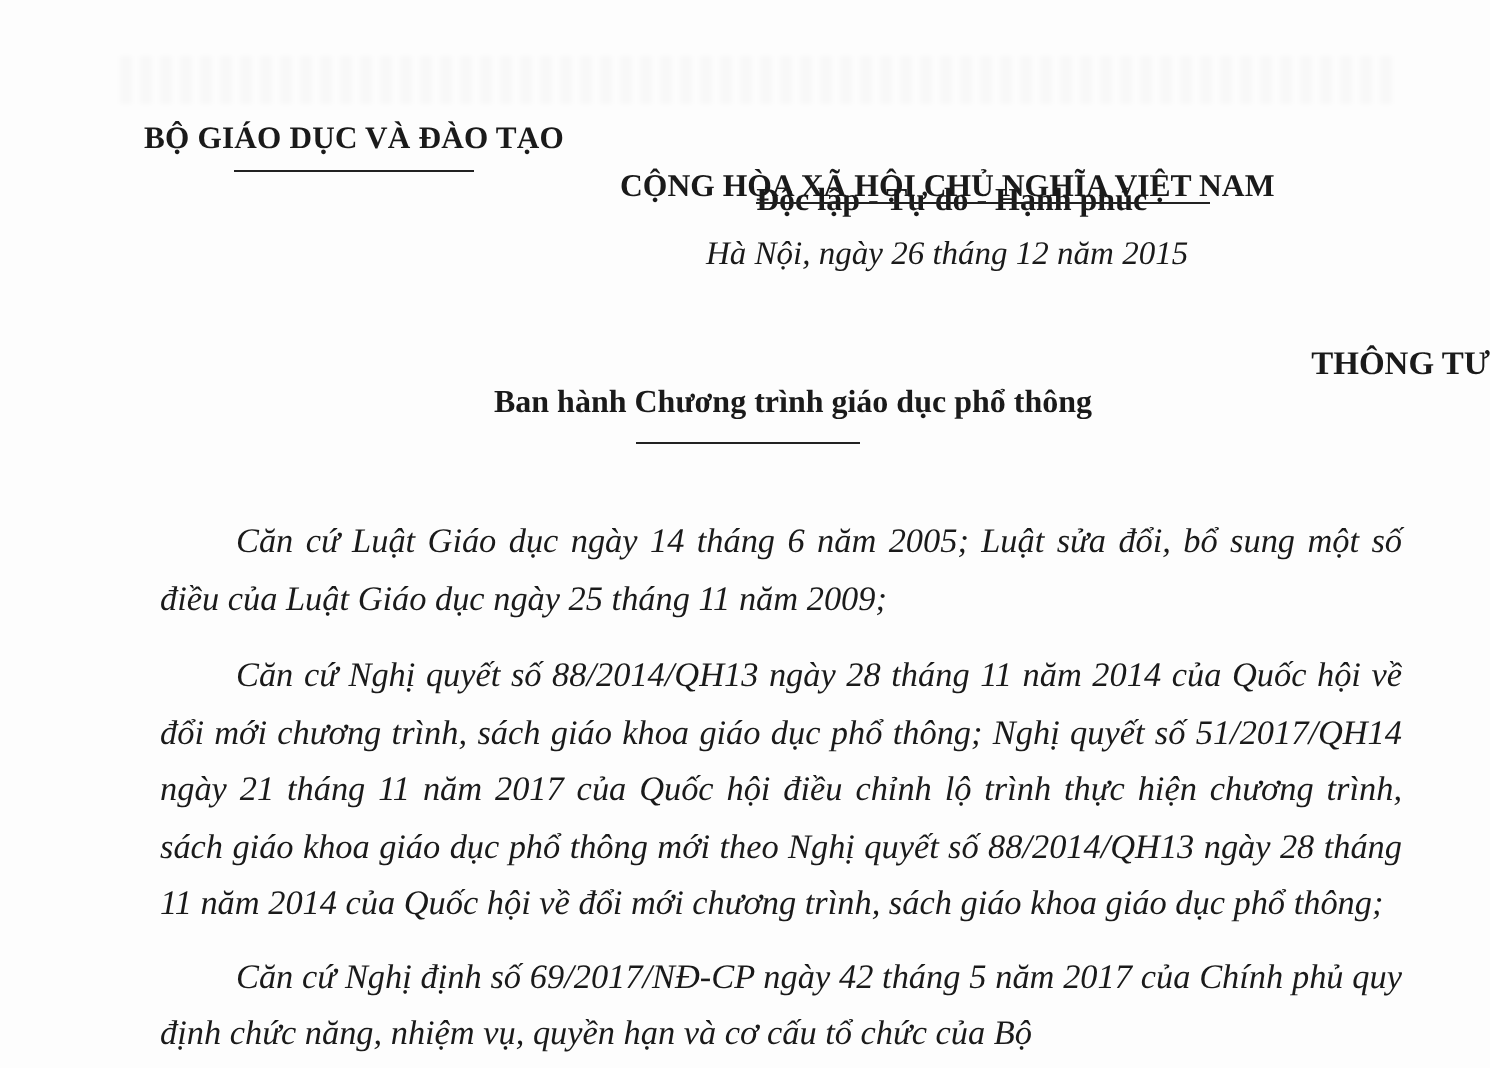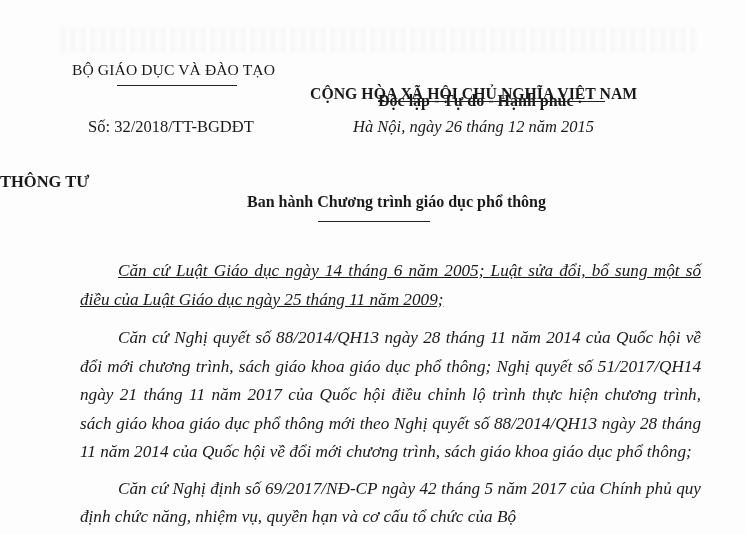--- a/index.html
+++ b/index.html
@@ -11,71 +11,70 @@
       position: relative;
     }
     .page { position: absolute; inset: 0; }
     .showthrough {
       position: absolute; left: 60px; top: 28px; width: 640px; height: 24px;
       background: repeating-linear-gradient(90deg, rgba(0,0,0,0.02) 0 6px, rgba(0,0,0,0) 6px 10px);
       filter: blur(1px);
     }
     .abs { position: absolute; white-space: nowrap; }
     .ministry {
-      left: 72px; top: 61px; font-size: 15.6px; font-weight: normal; letter-spacing: 0.1px;
+      left: 72px; top: 61px; font-size: 15.6px; font-weight: bold; letter-spacing: 0.1px;
     }
     .ministry-line {
       position: absolute; left: 117px; top: 85px; width: 120px; height: 1.4px; background: #222;
     }
     .nation {
       left: 310px; top: 61px; font-size: 15.8px; font-weight: bold; margin-top: 24px;
     }
     .motto {
       left: 378px; top: 92px; font-size: 16px; font-weight: bold;
     }
     .motto-line {
       position: absolute; left: 378px; top: 101px; width: 227px; height: 1.4px; background: #222;
     }
     .docnum {
       left: 88px; top: 117px; font-size: 16.5px;
     }
     .placedate {
       left: 353px; top: 117px; font-size: 16.5px; font-style: italic;
     }
     .doctype {
-      left: 0; width: 745px; top: 172px; text-align: left; font-size: 16.5px; font-weight: bold;
+      left: 0; width: 745px; top: 172px; text-align: right; font-size: 16.5px; font-weight: bold;
     }
     .subject {
       left: 0; width: 745px; top: 193px; text-align: center; font-size: 16px; font-weight: bold; padding-left: 24px;
     }
     .subject-line {
       position: absolute; left: 318px; top: 221px; width: 112px; height: 1.4px; background: #222;
     }
     .body {
       position: absolute; left: 80px; top: 257px; width: 621px;
       font-size: 17.2px; font-style: italic; line-height: 28.5px;
       text-align: justify;
     }
     .para { margin: 0 0 8px 0; text-indent: 38px; }
-    .para:first-child { margin-bottom: 10px; text-decoration: underline; }
+    .para:first-child { margin-bottom: 10px; }
   </style>
 </head>
 <body>
 
 <div class="page">
   <div class="showthrough"></div>
 
   <div class="abs ministry">BỘ GIÁO DỤC VÀ ĐÀO TẠO</div>
   <div class="ministry-line"></div>
 
   <div class="abs nation">CỘNG HÒA XÃ HỘI CHỦ NGHĨA VIỆT NAM</div>
   <div class="abs motto">Độc lập - Tự do - Hạnh phúc</div>
   <div class="motto-line"></div>
 
-  <div class="abs docnum">Số: 32/2018/TT-BGDĐT</div>
   <div class="abs placedate">Hà Nội, ngày 26 tháng 12 năm 2015</div>
 
   <div class="abs doctype">THÔNG TƯ</div>
   <div class="abs subject">Ban hành Chương trình giáo dục phổ thông</div>
   <div class="subject-line"></div>
 
   <div class="body">
     <p class="para">Căn cứ Luật Giáo dục ngày 14 tháng 6 năm 2005; Luật sửa đổi, bổ sung một số điều của Luật Giáo dục ngày 25 tháng 11 năm 2009;</p>
     <p class="para">Căn cứ Nghị quyết số 88/2014/QH13 ngày 28 tháng 11 năm 2014 của Quốc hội về đổi mới chương trình, sách giáo khoa giáo dục phổ thông; Nghị quyết số 51/2017/QH14 ngày 21 tháng 11 năm 2017 của Quốc hội điều chỉnh lộ trình thực hiện chương trình, sách giáo khoa giáo dục phổ thông mới theo Nghị quyết số 88/2014/QH13 ngày 28 tháng 11 năm 2014 của Quốc hội về đổi mới chương trình, sách giáo khoa giáo dục phổ thông;</p>
     <p class="para">Căn cứ Nghị định số 69/2017/NĐ-CP ngày 42 tháng 5 năm 2017 của Chính phủ quy định chức năng, nhiệm vụ, quyền hạn và cơ cấu tổ chức của Bộ</p>

